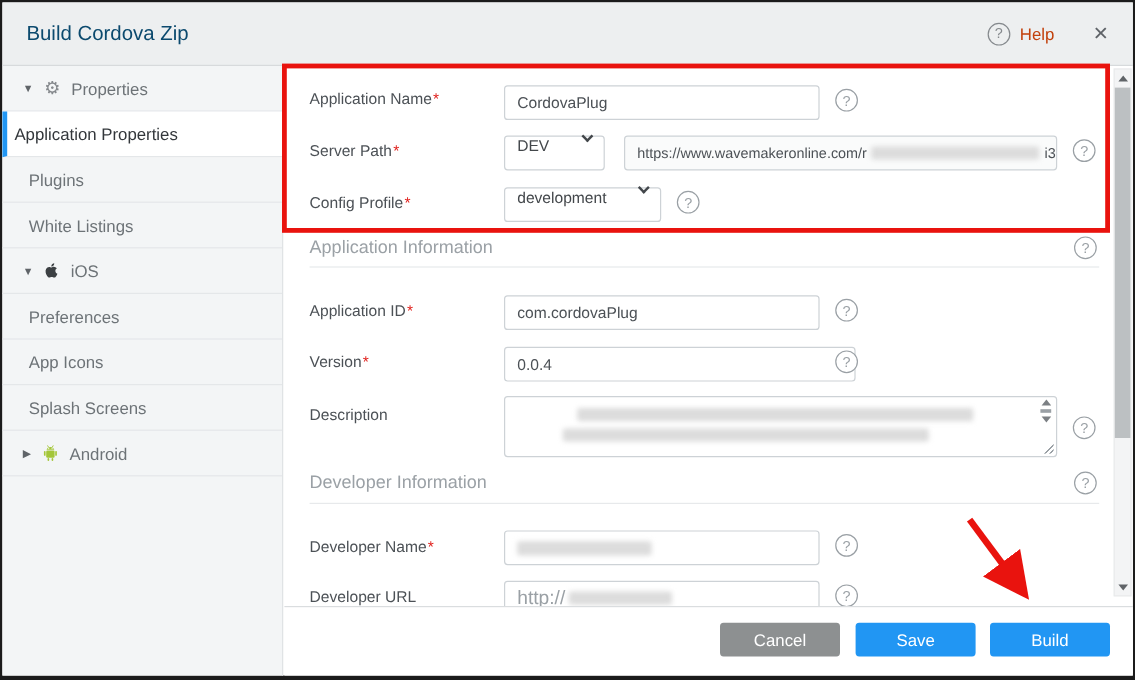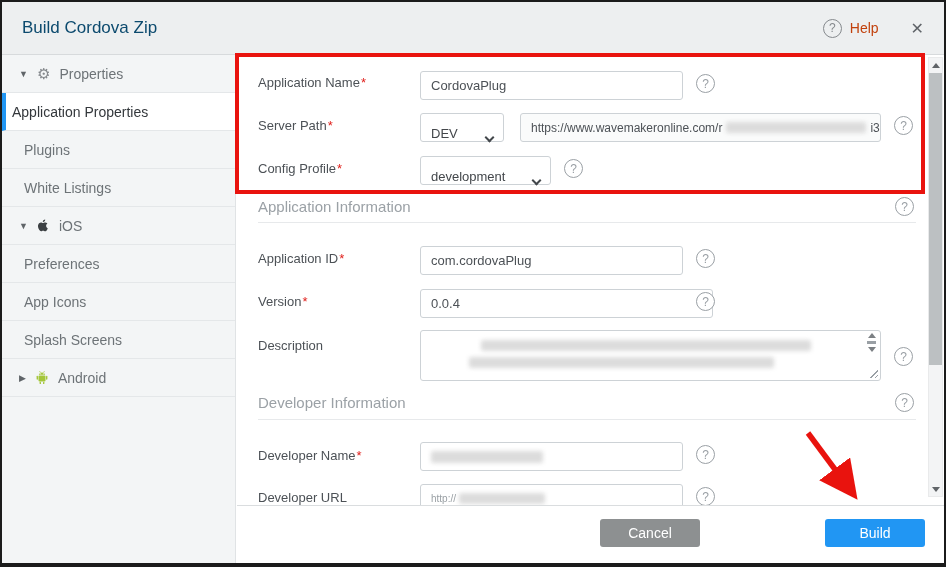--- a/index.html
+++ b/index.html
@@ -31,21 +31,21 @@
   .group .side-label{margin-left:0;}
   .icon-svg{display:block;}
   
   .main{position:absolute;left:237px;top:55px;width:707px;height:508px;background:#fff;}
   .scroll-area{position:absolute;left:0;top:0;width:707px;height:450px;overflow:hidden;}
   .f-label{position:absolute;left:21px;font-size:13px;color:#4c5156;white-space:nowrap;}
   .req{color:var(--required-red);margin-left:1px;}
   .tinput{position:absolute;height:29px;border:1px solid #cdd2d6;border-radius:3px;background:#fff;
           font-size:13px;color:#4c5156;display:flex;align-items:center;padding:0 10px;overflow:hidden;white-space:nowrap;}
   .tselect{position:absolute;height:29px;border:1px solid #cdd2d6;border-radius:3px;background:#fff;
-           font-size:13px;color:#43474b;display:flex;align-items:flex-end;padding:0 10px;}
+           font-size:13px;color:#43474b;display:flex;align-items:flex-start;padding:0 10px;}
   .chev{width:7px;height:7px;border-right:2px solid #43474b;border-bottom:2px solid #43474b;
         transform:rotate(45deg);margin-left:auto;margin-top:-4px;}
   .help{position:absolute;width:19px;height:19px;border:1.5px solid #9aa0a5;border-radius:50%;color:#9aa0a5;
         font-size:12px;display:flex;align-items:center;justify-content:center;background:#fff;}
   .section-title{position:absolute;left:21px;font-size:15px;color:#9ba1a6;}
   .sep{position:absolute;left:21px;width:658px;border-top:1px solid #e7e9eb;}
   .blur{display:inline-block;background:#dcdcdc;filter:blur(2px);border-radius:2px;vertical-align:middle;}
   .url-text{font-size:12px;color:#4c5156;display:flex;align-items:center;gap:4px;}
   .textarea{position:absolute;border:1px solid #cdd2d6;border-radius:3px;background:#fff;}
   .ta-scroll{position:absolute;right:2px;top:2px;width:13px;display:flex;flex-direction:column;align-items:center;gap:3px;}
@@ -223,38 +223,39 @@
       </div>
       <div class="tinput" style="left:183px;top:387px;width:263px;">
         <span class="blur" style="width:112px;height:12px;"></span>
       </div>
       <div class="help" style="left:459px;top:390px;">?</div>
 
       <div class="f-label" style="top:435px;">
         <span>Developer URL</span>
       </div>
       <div class="tinput" style="left:183px;top:429px;width:263px;color:#9aa0a5;">
-        <span style="font-size:10px;">http://</span>
+        <span style="font-size:16px;">http://</span>
         <span class="blur" style="width:86px;height:11px;margin-left:3px;"></span>
       </div>
       <div class="help" style="left:459px;top:432px;">?</div>
     </div>
 
     <div class="scrollbar">
       <div class="sb-btn sb-up">
           <span class="sb-tri-up"></span>
         </div>
       <div class="sb-thumb"></div>
       <div class="sb-btn sb-down">
           <span class="sb-tri-down"></span>
         </div>
     </div>
 
     <div class="footer">
       <button class="btn btn-cancel">Cancel</button>
+      <button class="btn btn-save">Save</button>
       <button class="btn btn-build">Build</button>
     </div>
   </div>
 
   <div class="anno-rect"></div>
   <svg class="anno-arrow" width="92" height="95" viewBox="0 0 92 95">
     <defs>
       <marker id="ah" markerWidth="7" markerHeight="7" refX="5" refY="3.5" orient="auto">
         <polygon points="0 0, 7 3.5, 0 7" fill="currentColor"></polygon>
       </marker>

